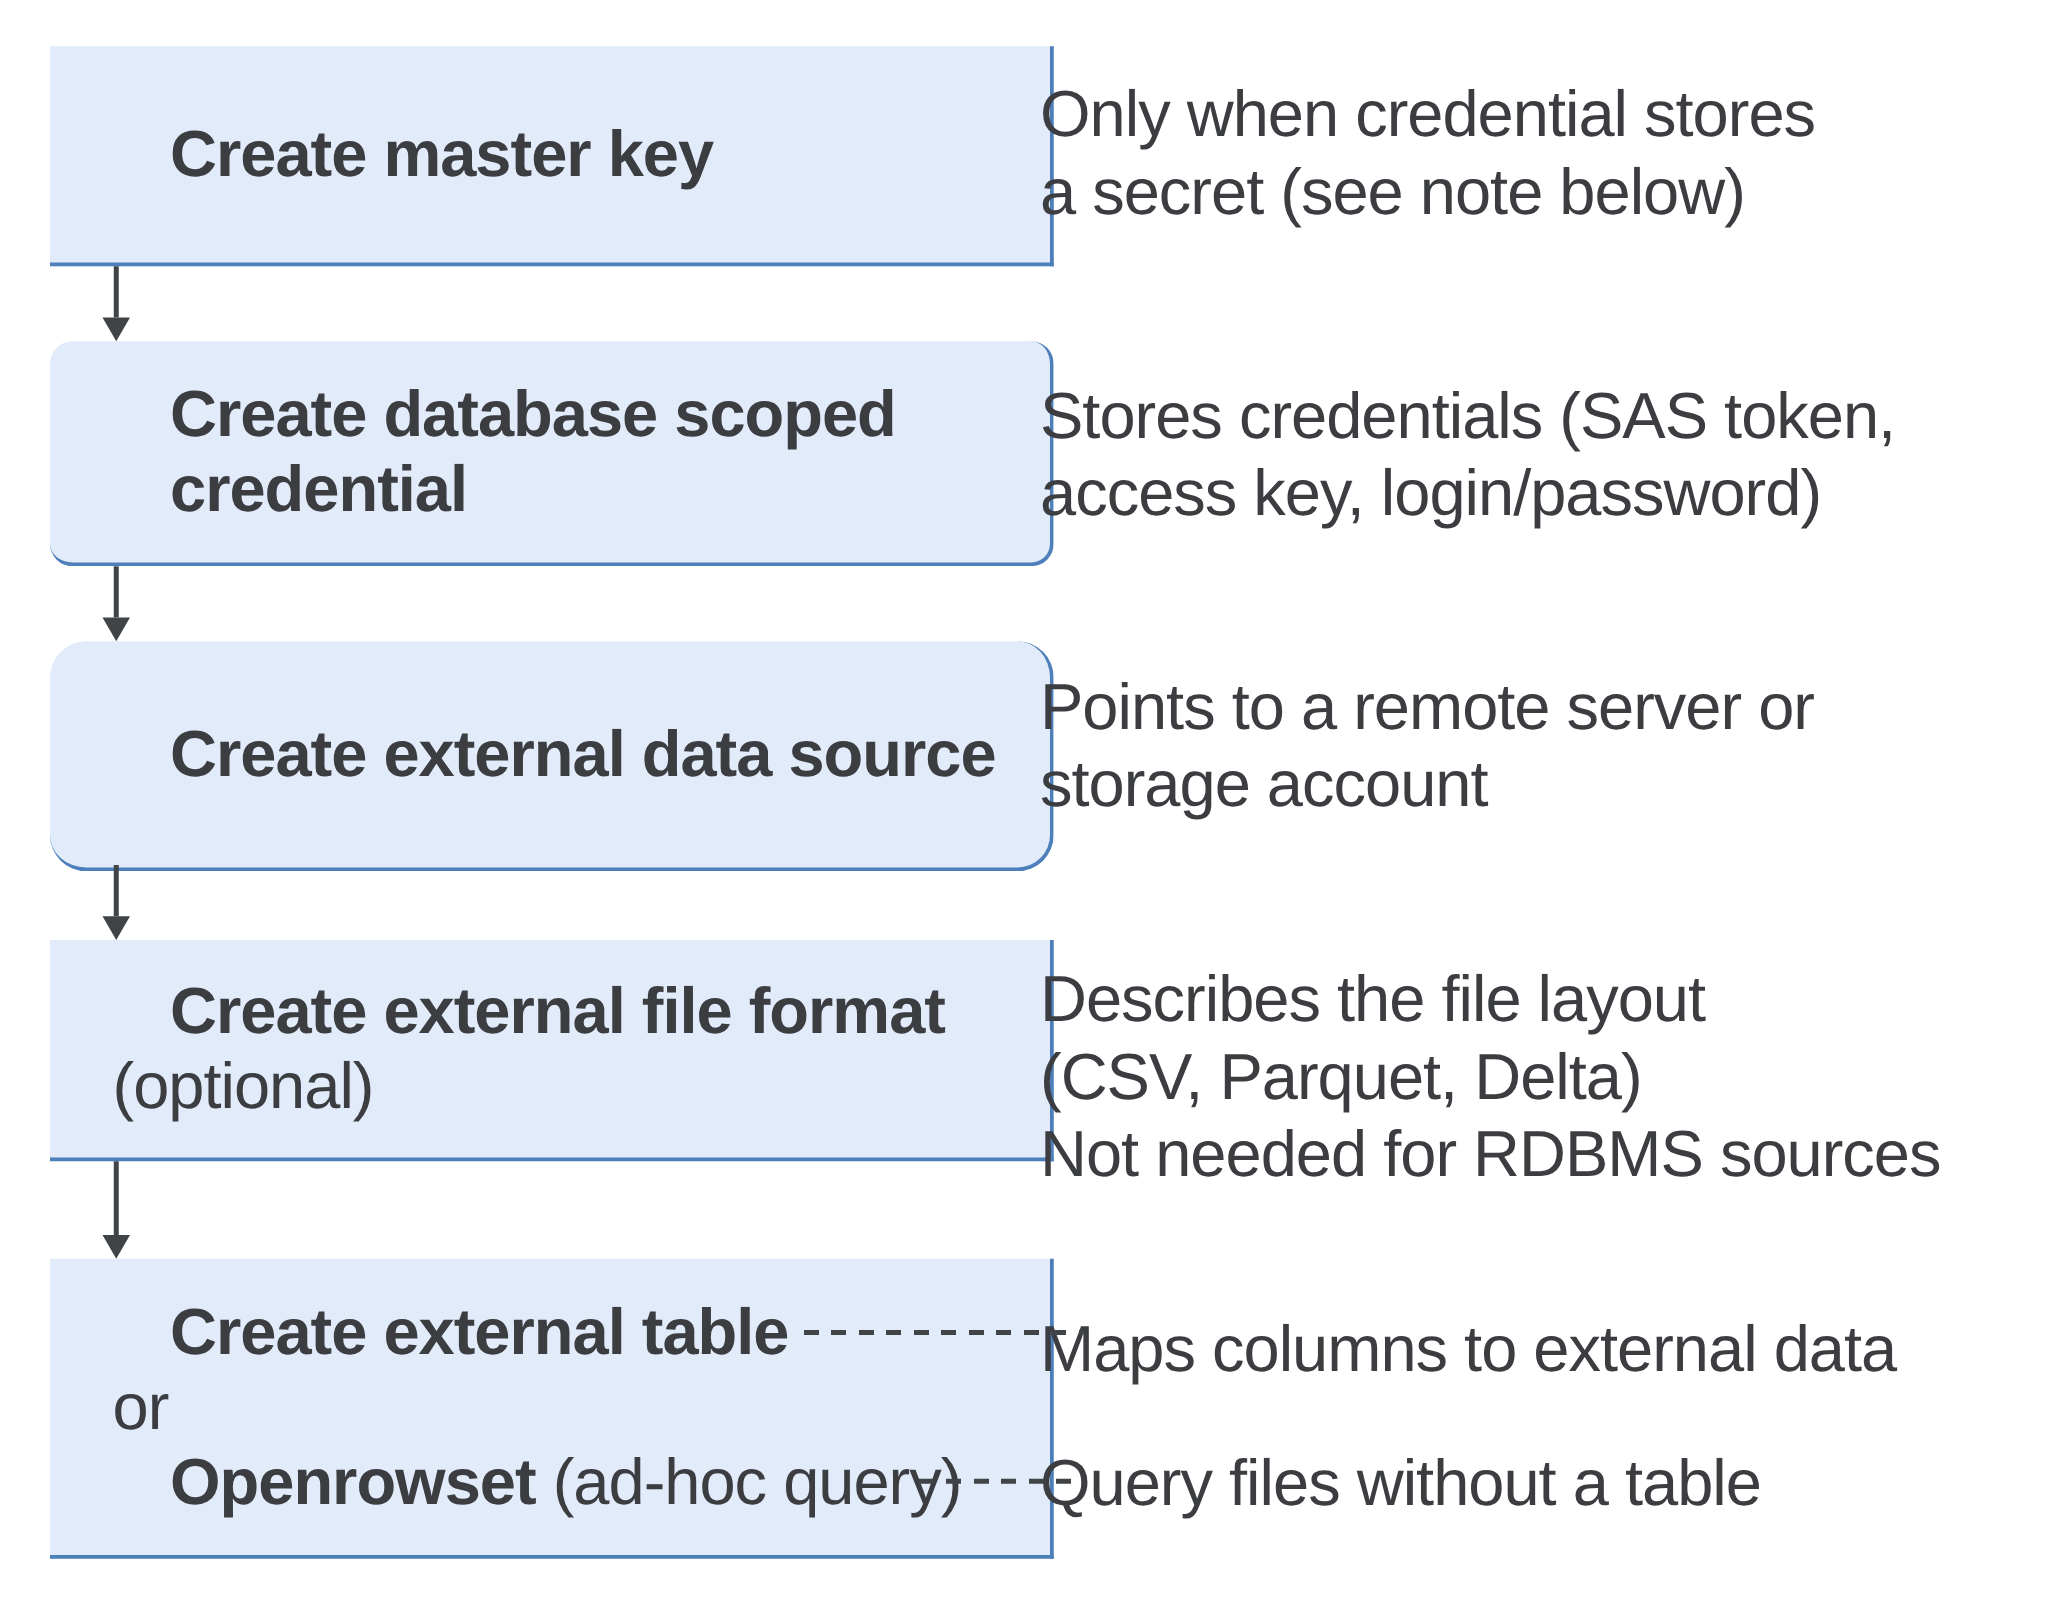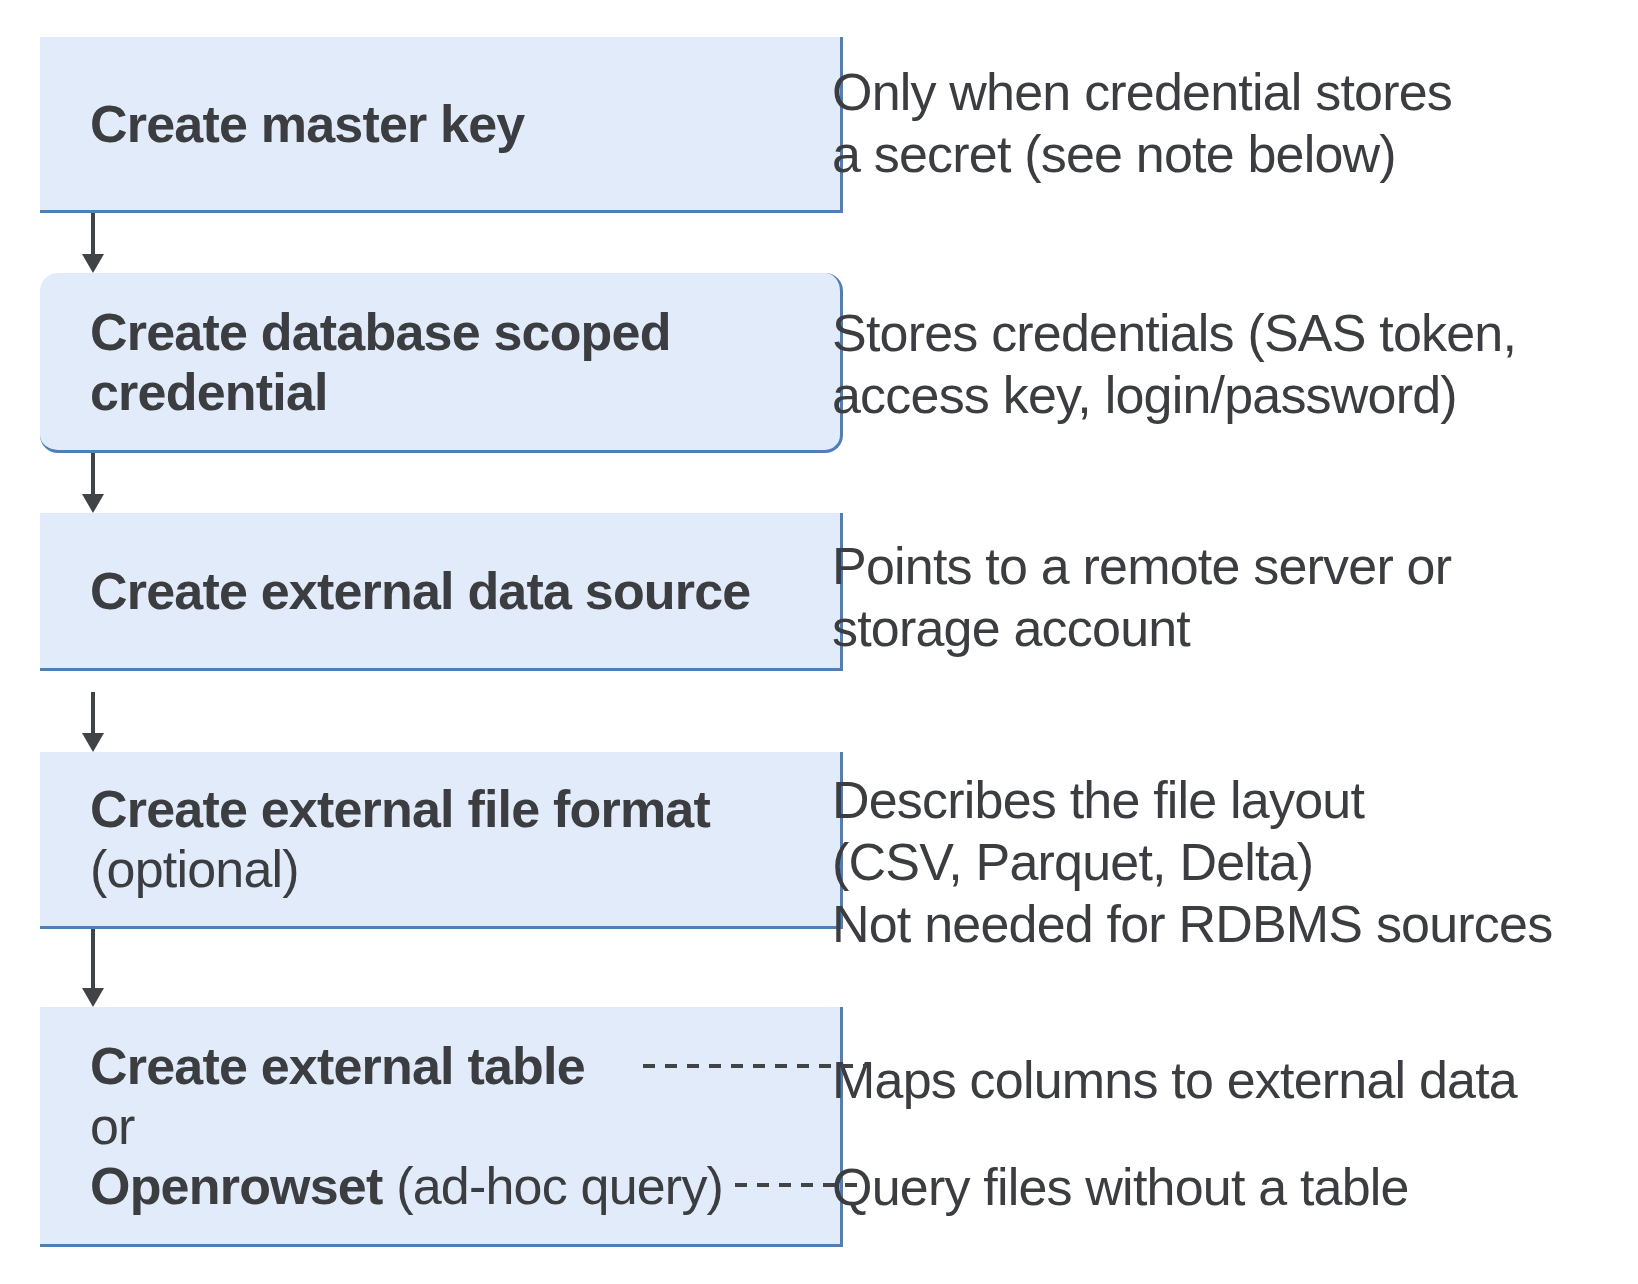--- a/index.html
+++ b/index.html
@@ -30,21 +30,21 @@
     border-bottom: 3px solid var(--box-border, #4d7fbb);
     display: flex;
     flex-direction: column;
     justify-content: center;
     padding-left: 50px;
     font-size: 52px;
     line-height: 60px;
     letter-spacing: -0.8px;
   }
   .box-line { white-space: nowrap; }
-  .bold { font-weight: 700; }
+  .bold { font-weight: 700; margin-left: 46px; }
   
   .desc {
     position: absolute;
     left: 832px;
     font-size: 52px;
     line-height: 62px;
     letter-spacing: -0.8px;
     white-space: nowrap;
   }
   
@@ -93,21 +93,21 @@
   <div class="box" style="top:273px; height:180px;border-radius:18px;">
     <div class="box-line bold">Create database scoped</div>
     <div class="box-line bold">credential</div>
   </div>
 
   <div class="arrow" style="top:453px;">
     <div class="stem" style="height:41px;"></div>
     <div class="head"></div>
   </div>
 
-  <div class="box" style="top:513px; height:158px;">
+  <div class="box" style="top:513px; height:184px;border-radius:29px;">
     <div class="box-line bold">Create external data source</div>
   </div>
 
   <div class="arrow" style="top:692px;">
     <div class="stem" style="height:41px;"></div>
     <div class="head"></div>
   </div>
 
   <div class="box" style="top:752px; height:177px;justify-content:center;">
     <div class="box-line bold">Create external file format</div>

